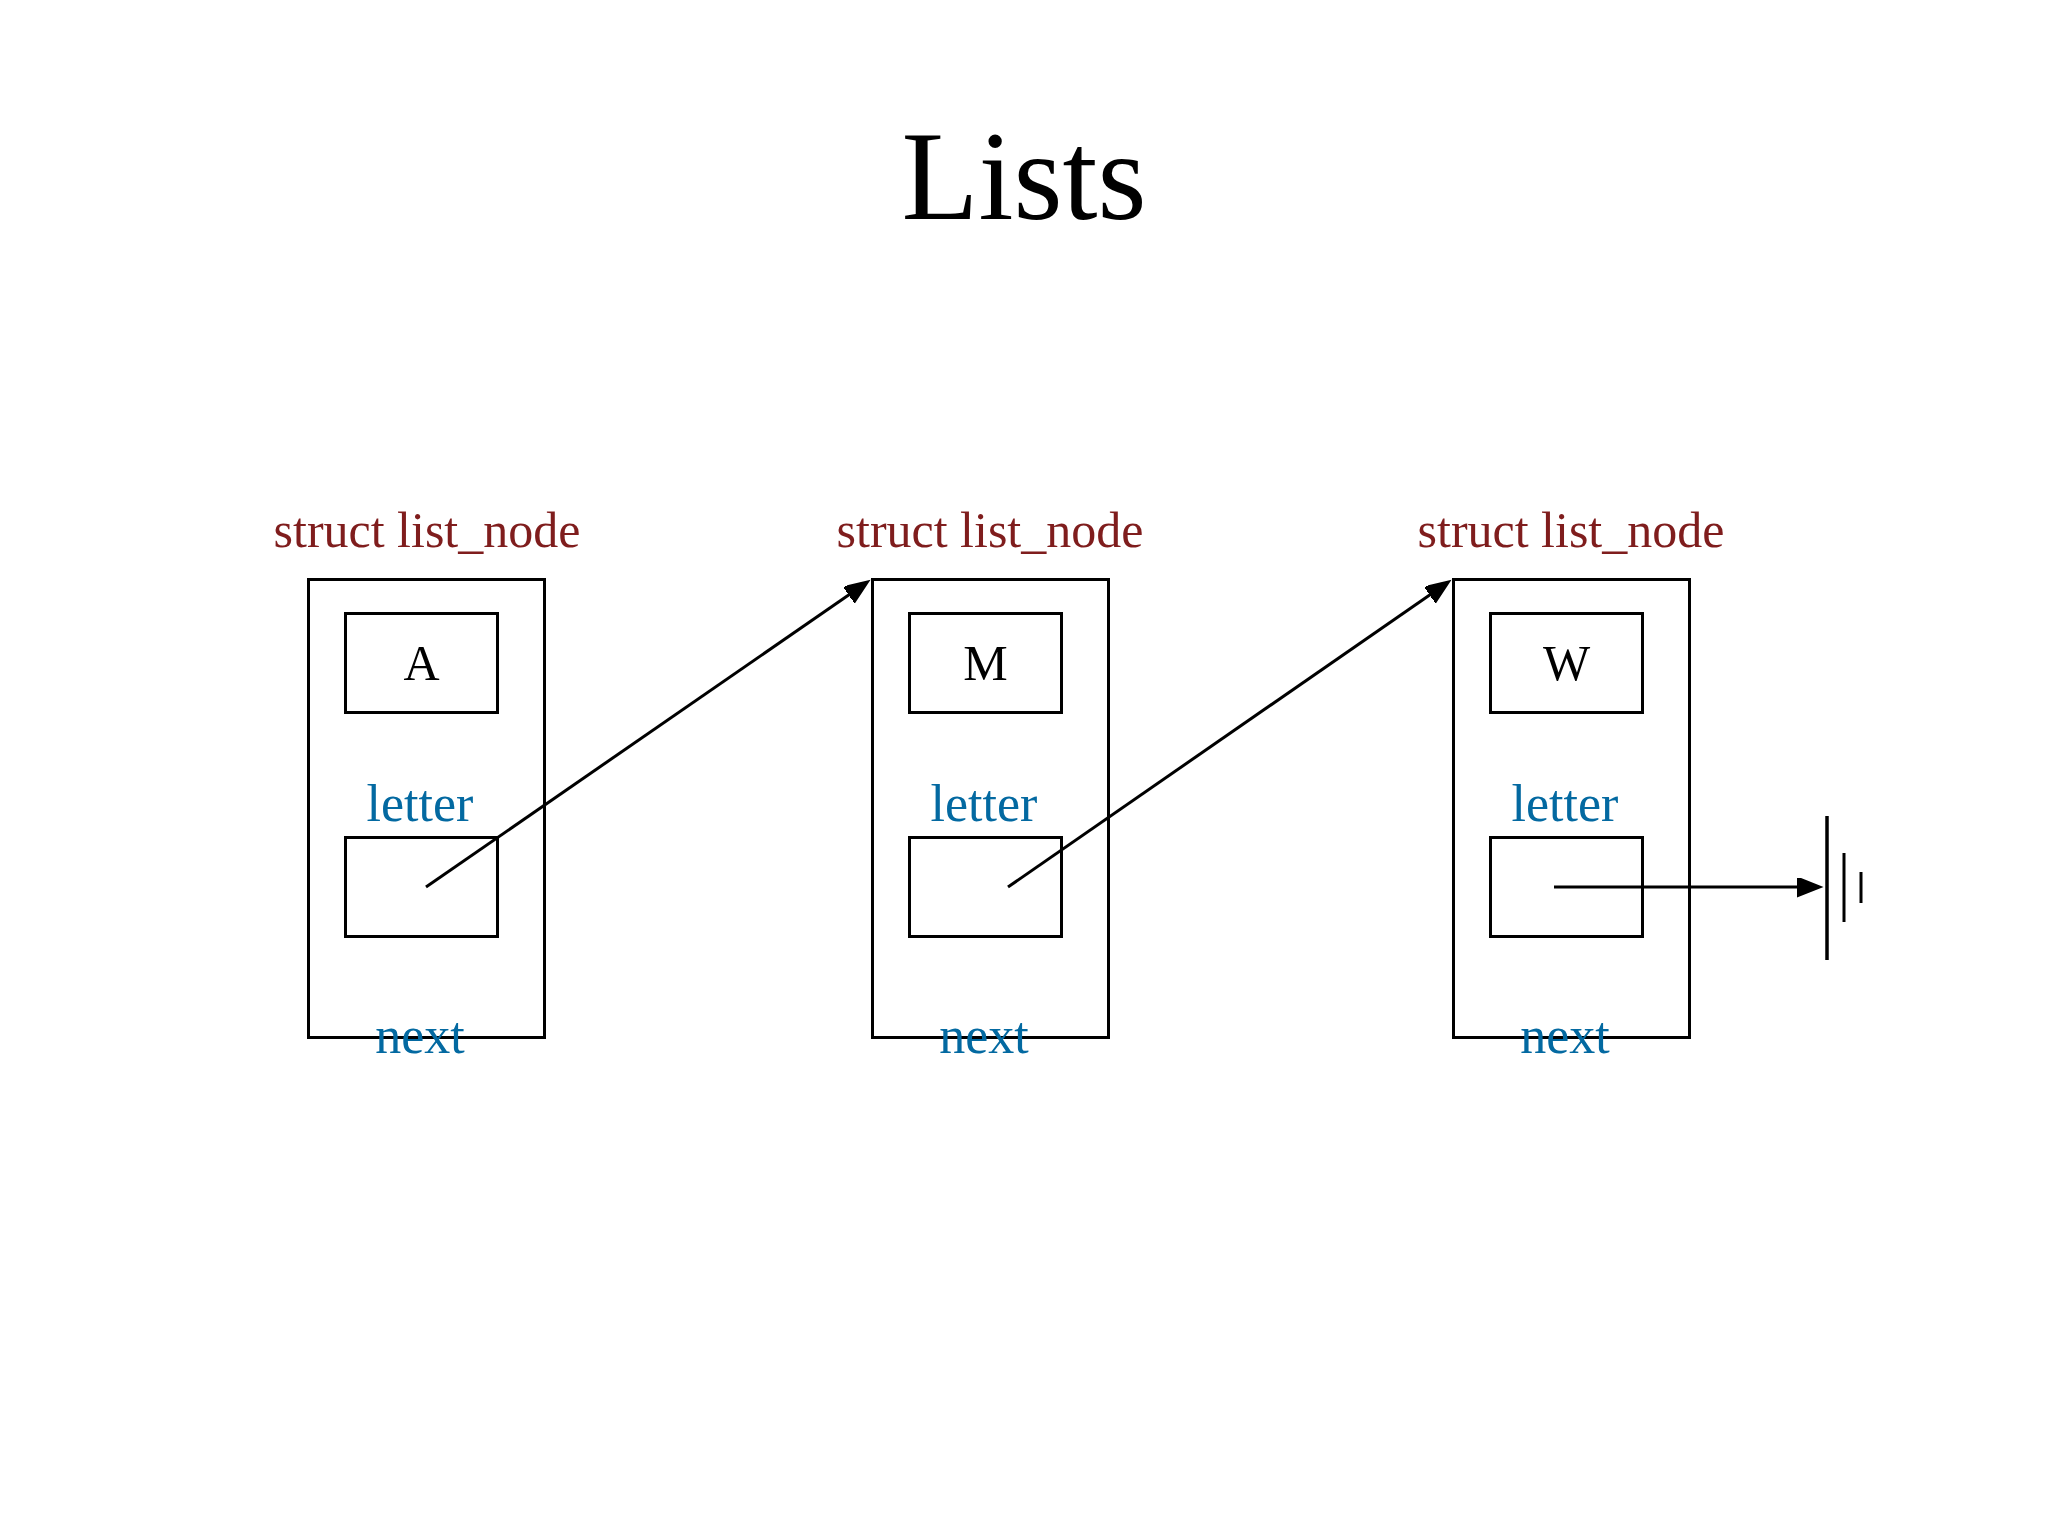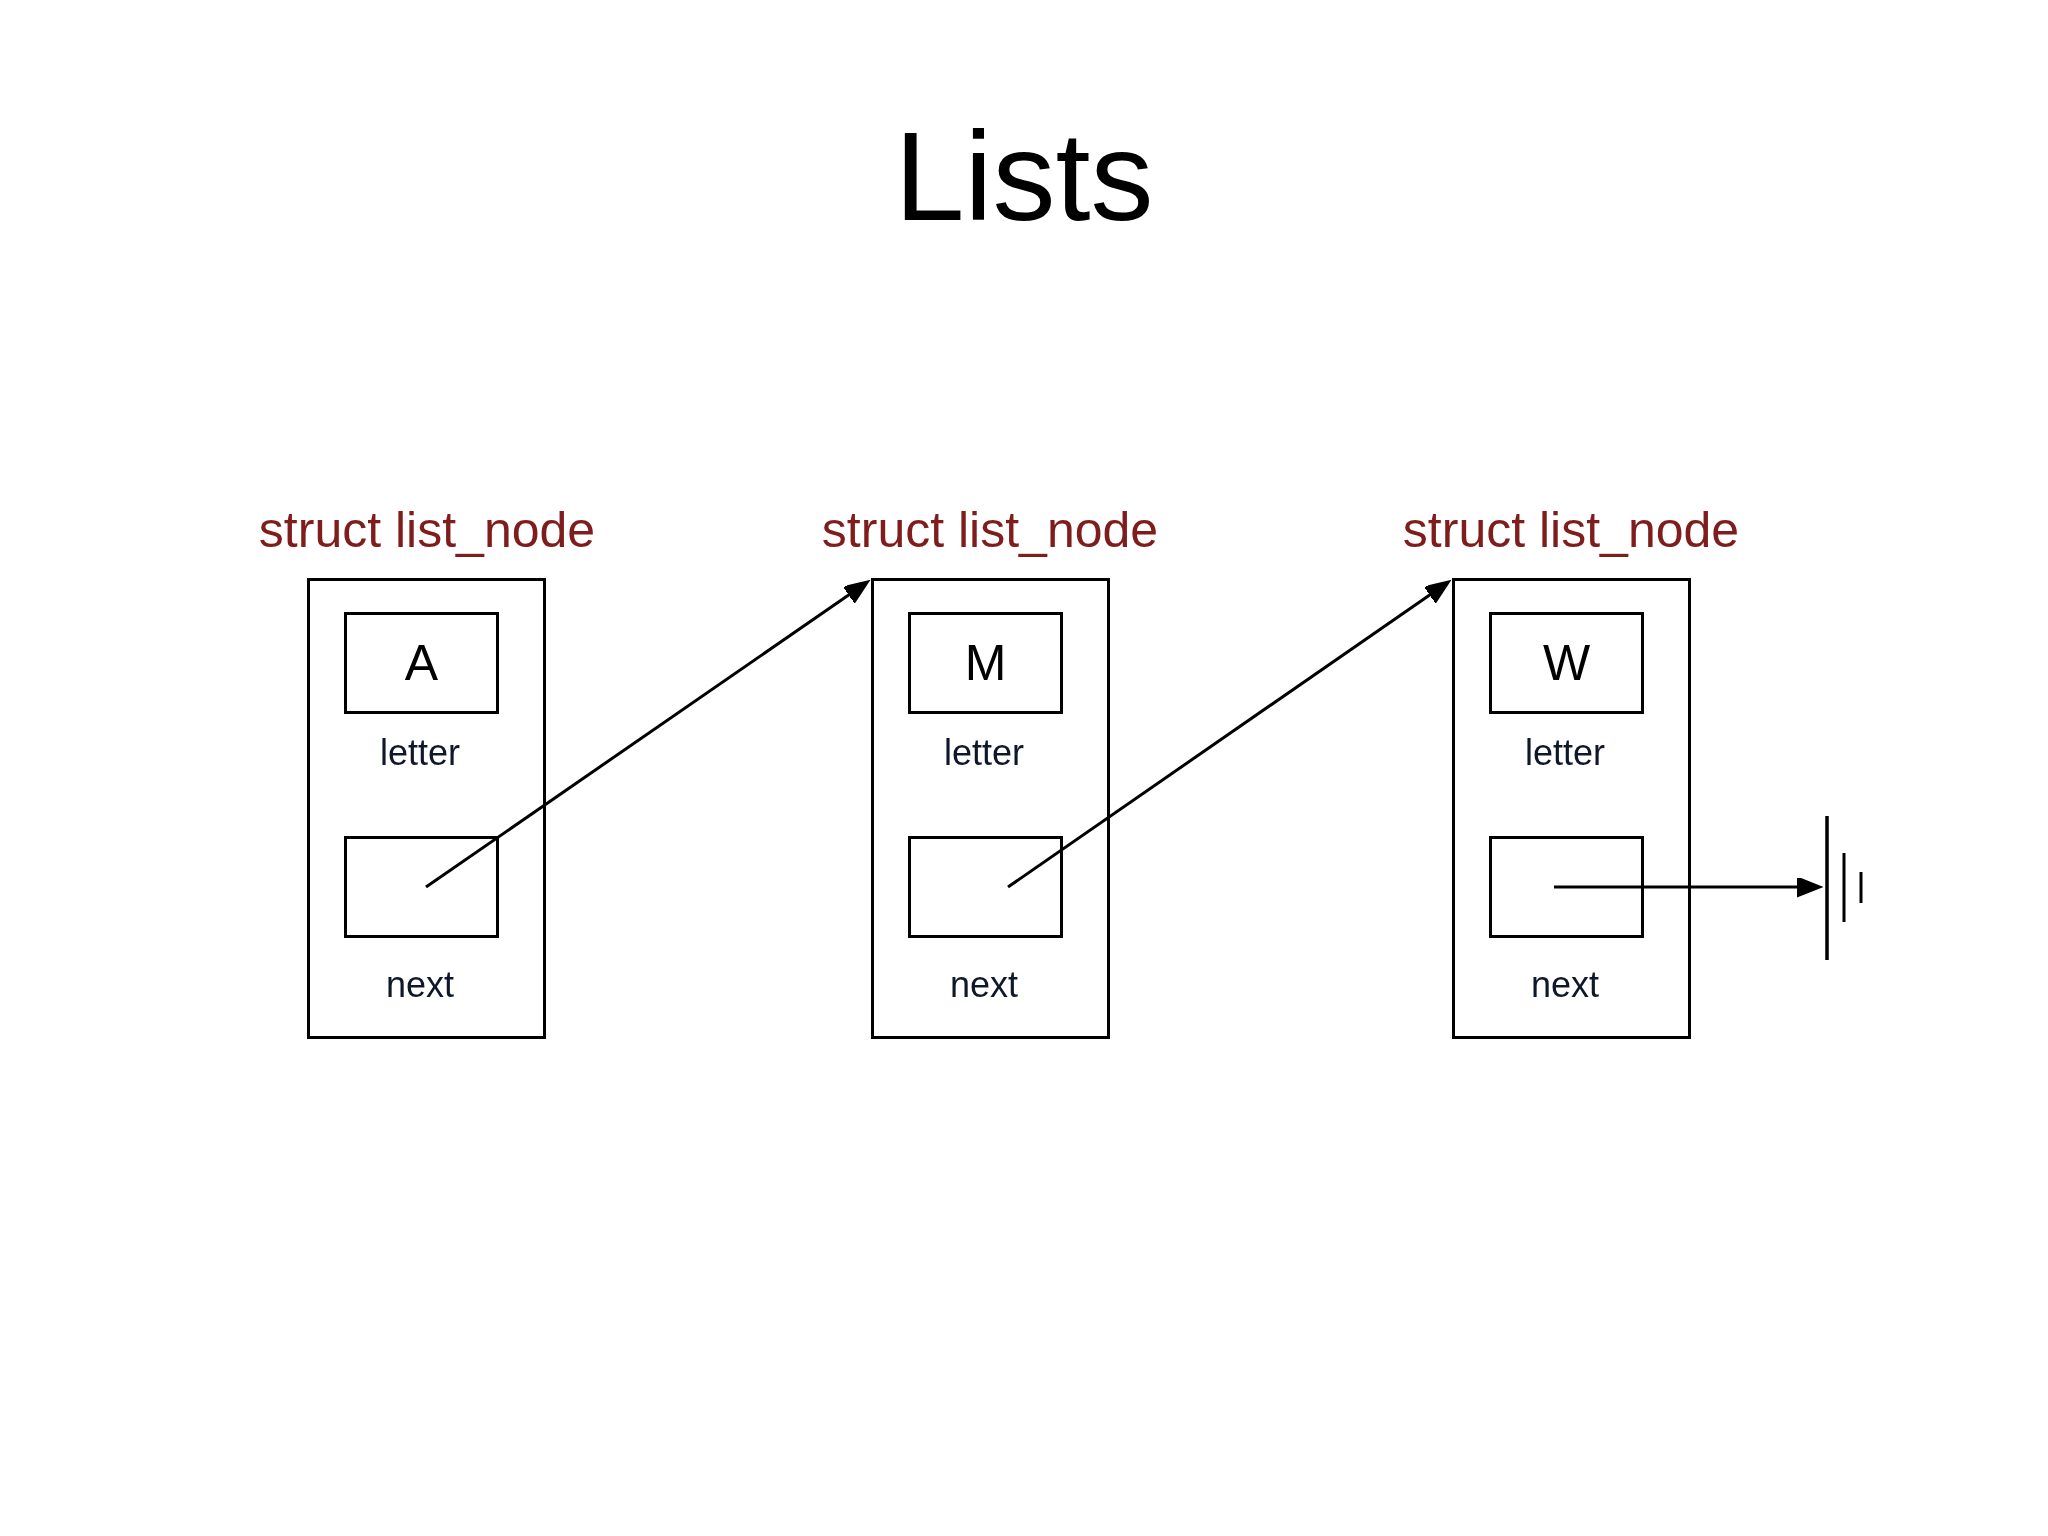--- a/index.html
+++ b/index.html
@@ -5,21 +5,21 @@
   html, body {
     margin: 0;
     padding: 0;
     background: #ffffff;
   }
   .slide {
     position: relative;
     width: 2048px;
     height: 1536px;
     background: #ffffff;
-    font-family: Liberation Sans, sans-serif;
+    font-family: Liberation Serif, serif;
     color: #000000;
     overflow: hidden;
   }
   .slide-title {
     position: absolute;
     top: 108px;
     left: 0;
     width: 100%;
     text-align: center;
     font-size: 126px;
@@ -61,23 +61,24 @@
   .letter-value {
     font-size: 50px;
     line-height: 1;
     color: #000000;
   }
   .field-label {
     position: absolute;
     left: 10px;
     width: 200px;
     text-align: center;
-    font-size: 36px;
+    font-size: 52px;
     line-height: 1.1;
-    color: #0f172a;
+    color: #0369a1;
+    margin-top: 42px;
   }
   .letter-label { top: 152px; }
   .next-label   { top: 384px; }
   .overlay {
     position: absolute;
     top: 0;
     left: 0;
     width: 2048px;
     height: 1536px;
     pointer-events: none;

